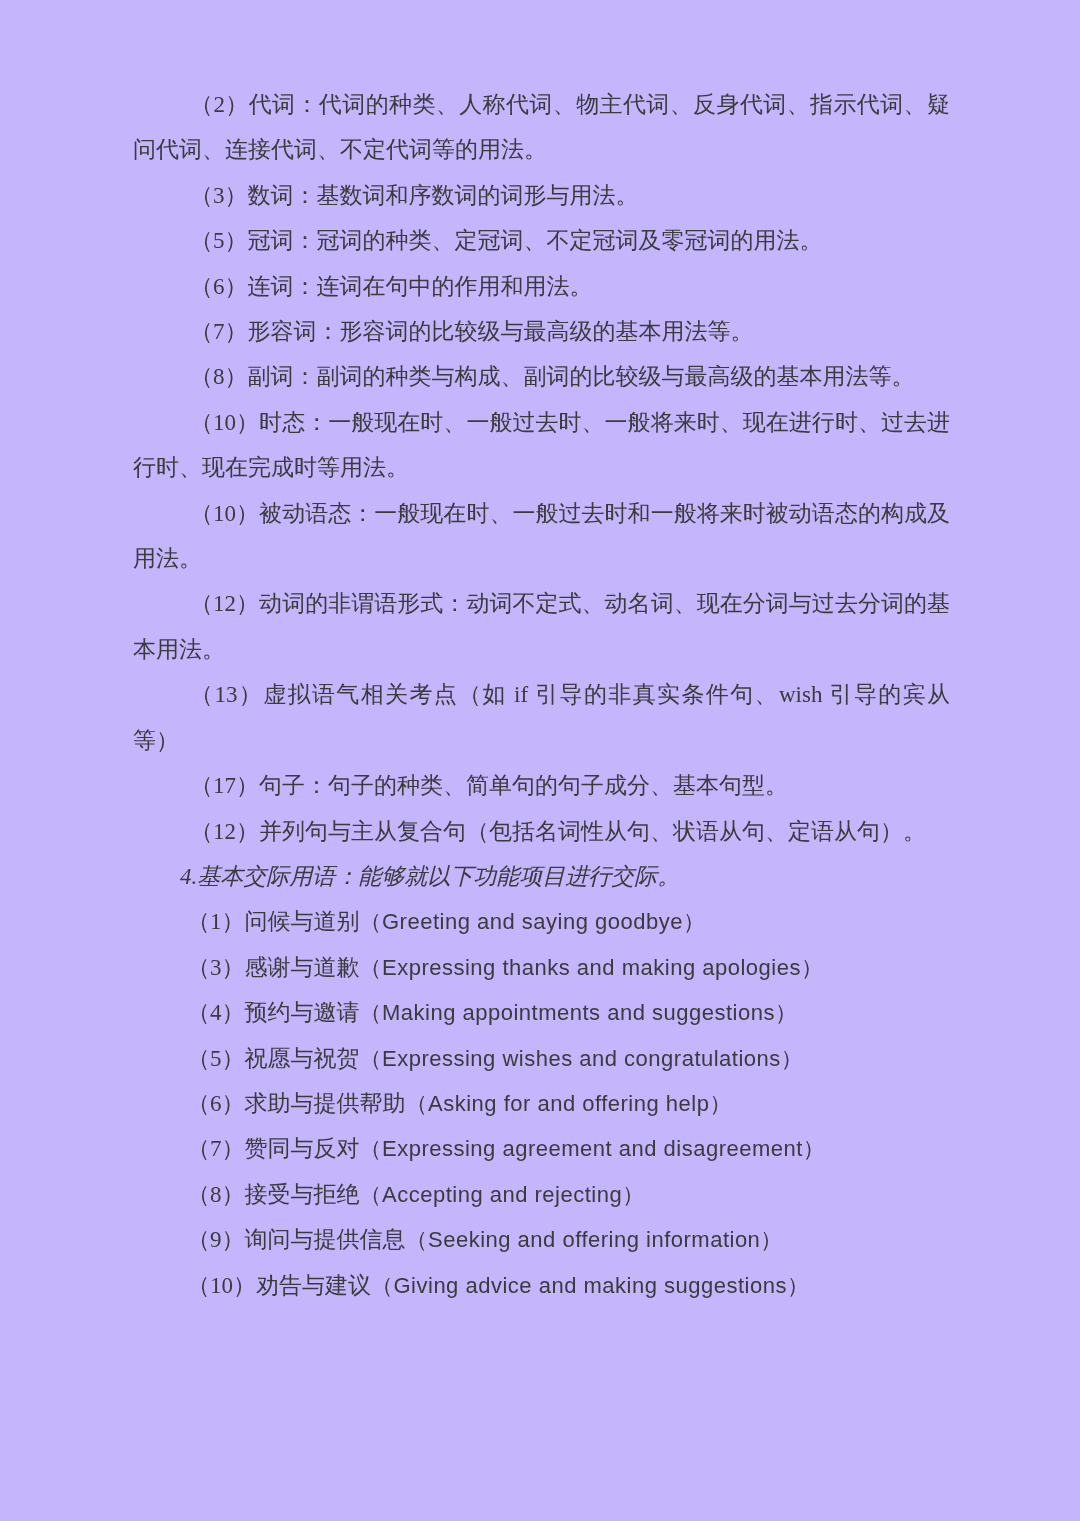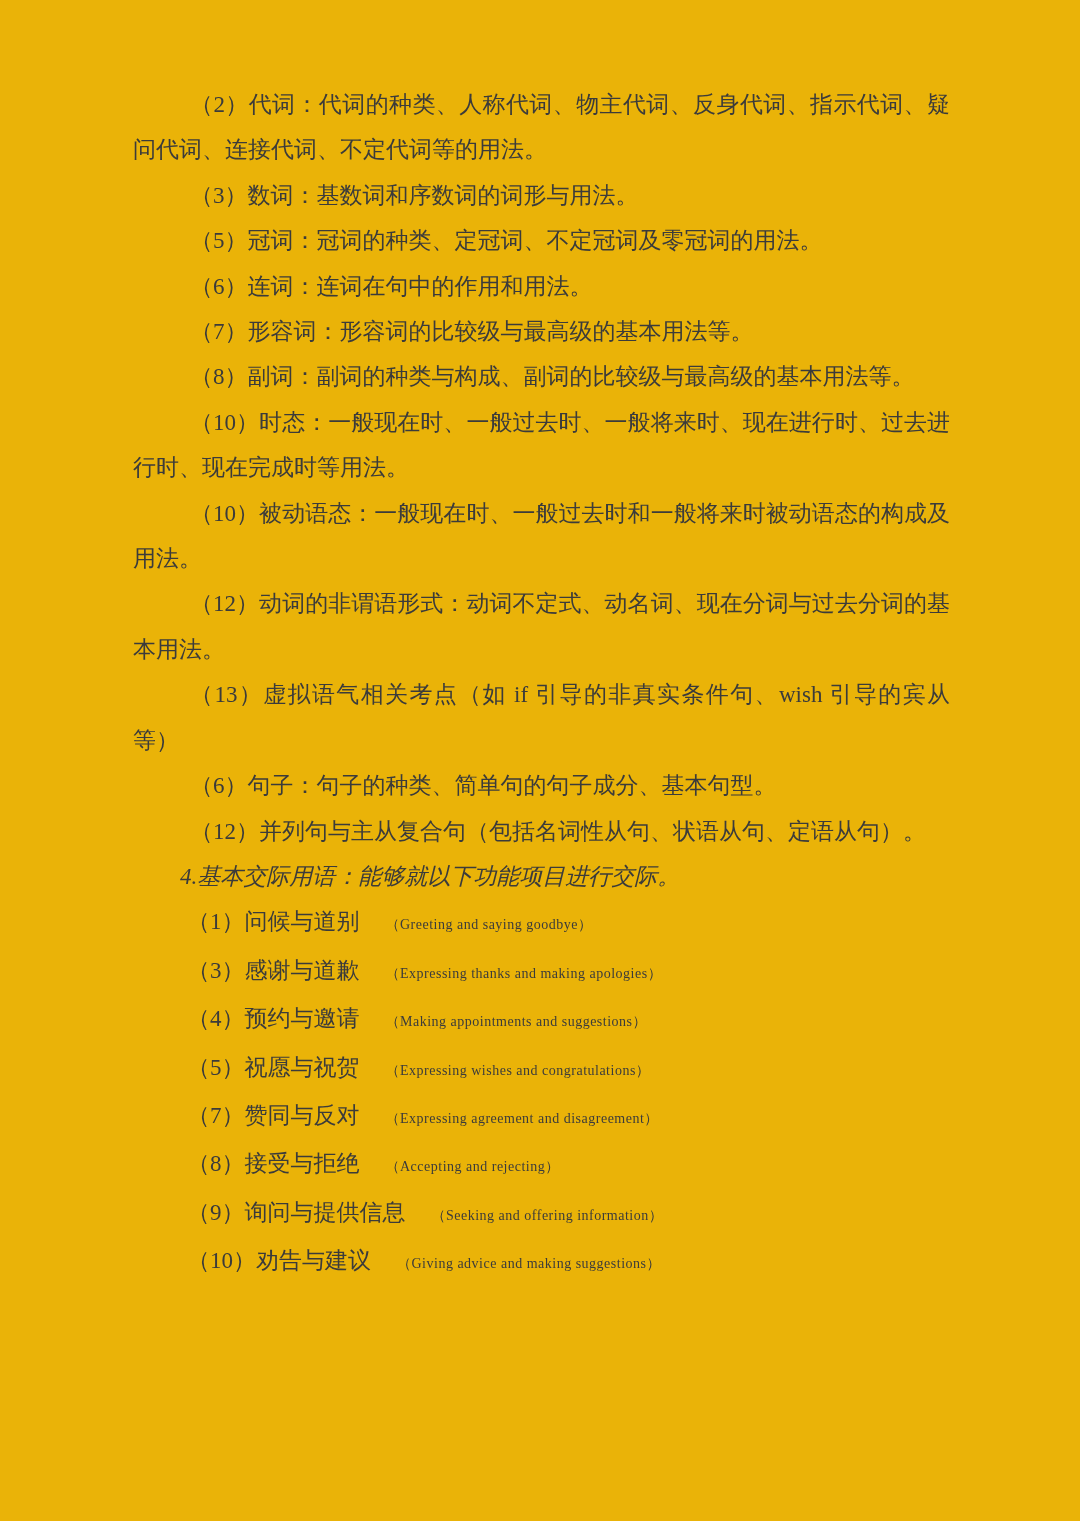--- a/index.html
+++ b/index.html
@@ -5,68 +5,68 @@
   html, body {
     margin: 0;
     padding: 0;
     background: #f6f6f6;
   }
   .page {
     position: relative;
     width: 1080px;
     height: 1521px;
     margin: 0 auto;
-    background: #eab308;
+    background: #c4b5fd;
     box-sizing: border-box;
     padding: 82px 130px 0 133px;
     overflow: hidden;
     font-family: "Liberation Serif", "DejaVu Serif", serif;
     font-size: 23px;
     line-height: 45.4px;
     color: #3b3b3b;
   }
   .page p {
     margin: 0;
     text-align: justify;
   }
   
   p.item { text-indent: 57px; }
   
   p.heading4 { text-indent: 47px; font-style: italic; }
   
   p.sub { text-indent: 54px; }
   .en {
-    font-family: Liberation Serif, serif;
-    font-size: 14px;
+    font-family: Liberation Sans, sans-serif;
+    font-size: 22px;
     letter-spacing: 0.5px;
-    margin-left: 26px;
   }
 </style>
 </head>
 <body>
 
 <div class="page">
 
   <p class="item">（2）代词：代词的种类、人称代词、物主代词、反身代词、指示代词、疑问代词、连接代词、不定代词等的用法。</p>
   <p class="item">（3）数词：基数词和序数词的词形与用法。</p>
   <p class="item">（5）冠词：冠词的种类、定冠词、不定冠词及零冠词的用法。</p>
   <p class="item">（6）连词：连词在句中的作用和用法。</p>
   <p class="item">（7）形容词：形容词的比较级与最高级的基本用法等。</p>
   <p class="item">（8）副词：副词的种类与构成、副词的比较级与最高级的基本用法等。</p>
   <p class="item">（10）时态：一般现在时、一般过去时、一般将来时、现在进行时、过去进行时、现在完成时等用法。</p>
   <p class="item">（10）被动语态：一般现在时、一般过去时和一般将来时被动语态的构成及用法。</p>
   <p class="item">（12）动词的非谓语形式：动词不定式、动名词、现在分词与过去分词的基本用法。</p>
   <p class="item">（13）虚拟语气相关考点（如 if 引导的非真实条件句、wish 引导的宾从等）</p>
-  <p class="item">（6）句子：句子的种类、简单句的句子成分、基本句型。</p>
+  <p class="item">（17）句子：句子的种类、简单句的句子成分、基本句型。</p>
   <p class="item">（12）并列句与主从复合句（包括名词性从句、状语从句、定语从句）。</p>
 
   <p class="heading4">4.基本交际用语：能够就以下功能项目进行交际。</p>
 
   <p class="sub"><span>（1）问候与道别</span><span class="en">（Greeting and saying goodbye）</span></p>
   <p class="sub"><span>（3）感谢与道歉</span><span class="en">（Expressing thanks and making apologies）</span></p>
   <p class="sub"><span>（4）预约与邀请</span><span class="en">（Making appointments and suggestions）</span></p>
   <p class="sub"><span>（5）祝愿与祝贺</span><span class="en">（Expressing wishes and congratulations）</span></p>
+  <p class="sub"><span>（6）求助与提供帮助</span><span class="en">（Asking for and offering help）</span></p>
   <p class="sub"><span>（7）赞同与反对</span><span class="en">（Expressing agreement and disagreement）</span></p>
   <p class="sub"><span>（8）接受与拒绝</span><span class="en">（Accepting and rejecting）</span></p>
   <p class="sub"><span>（9）询问与提供信息</span><span class="en">（Seeking and offering information）</span></p>
   <p class="sub"><span>（10）劝告与建议</span><span class="en">（Giving advice and making suggestions）</span></p>
 
 </div>
 
 </body></html>

